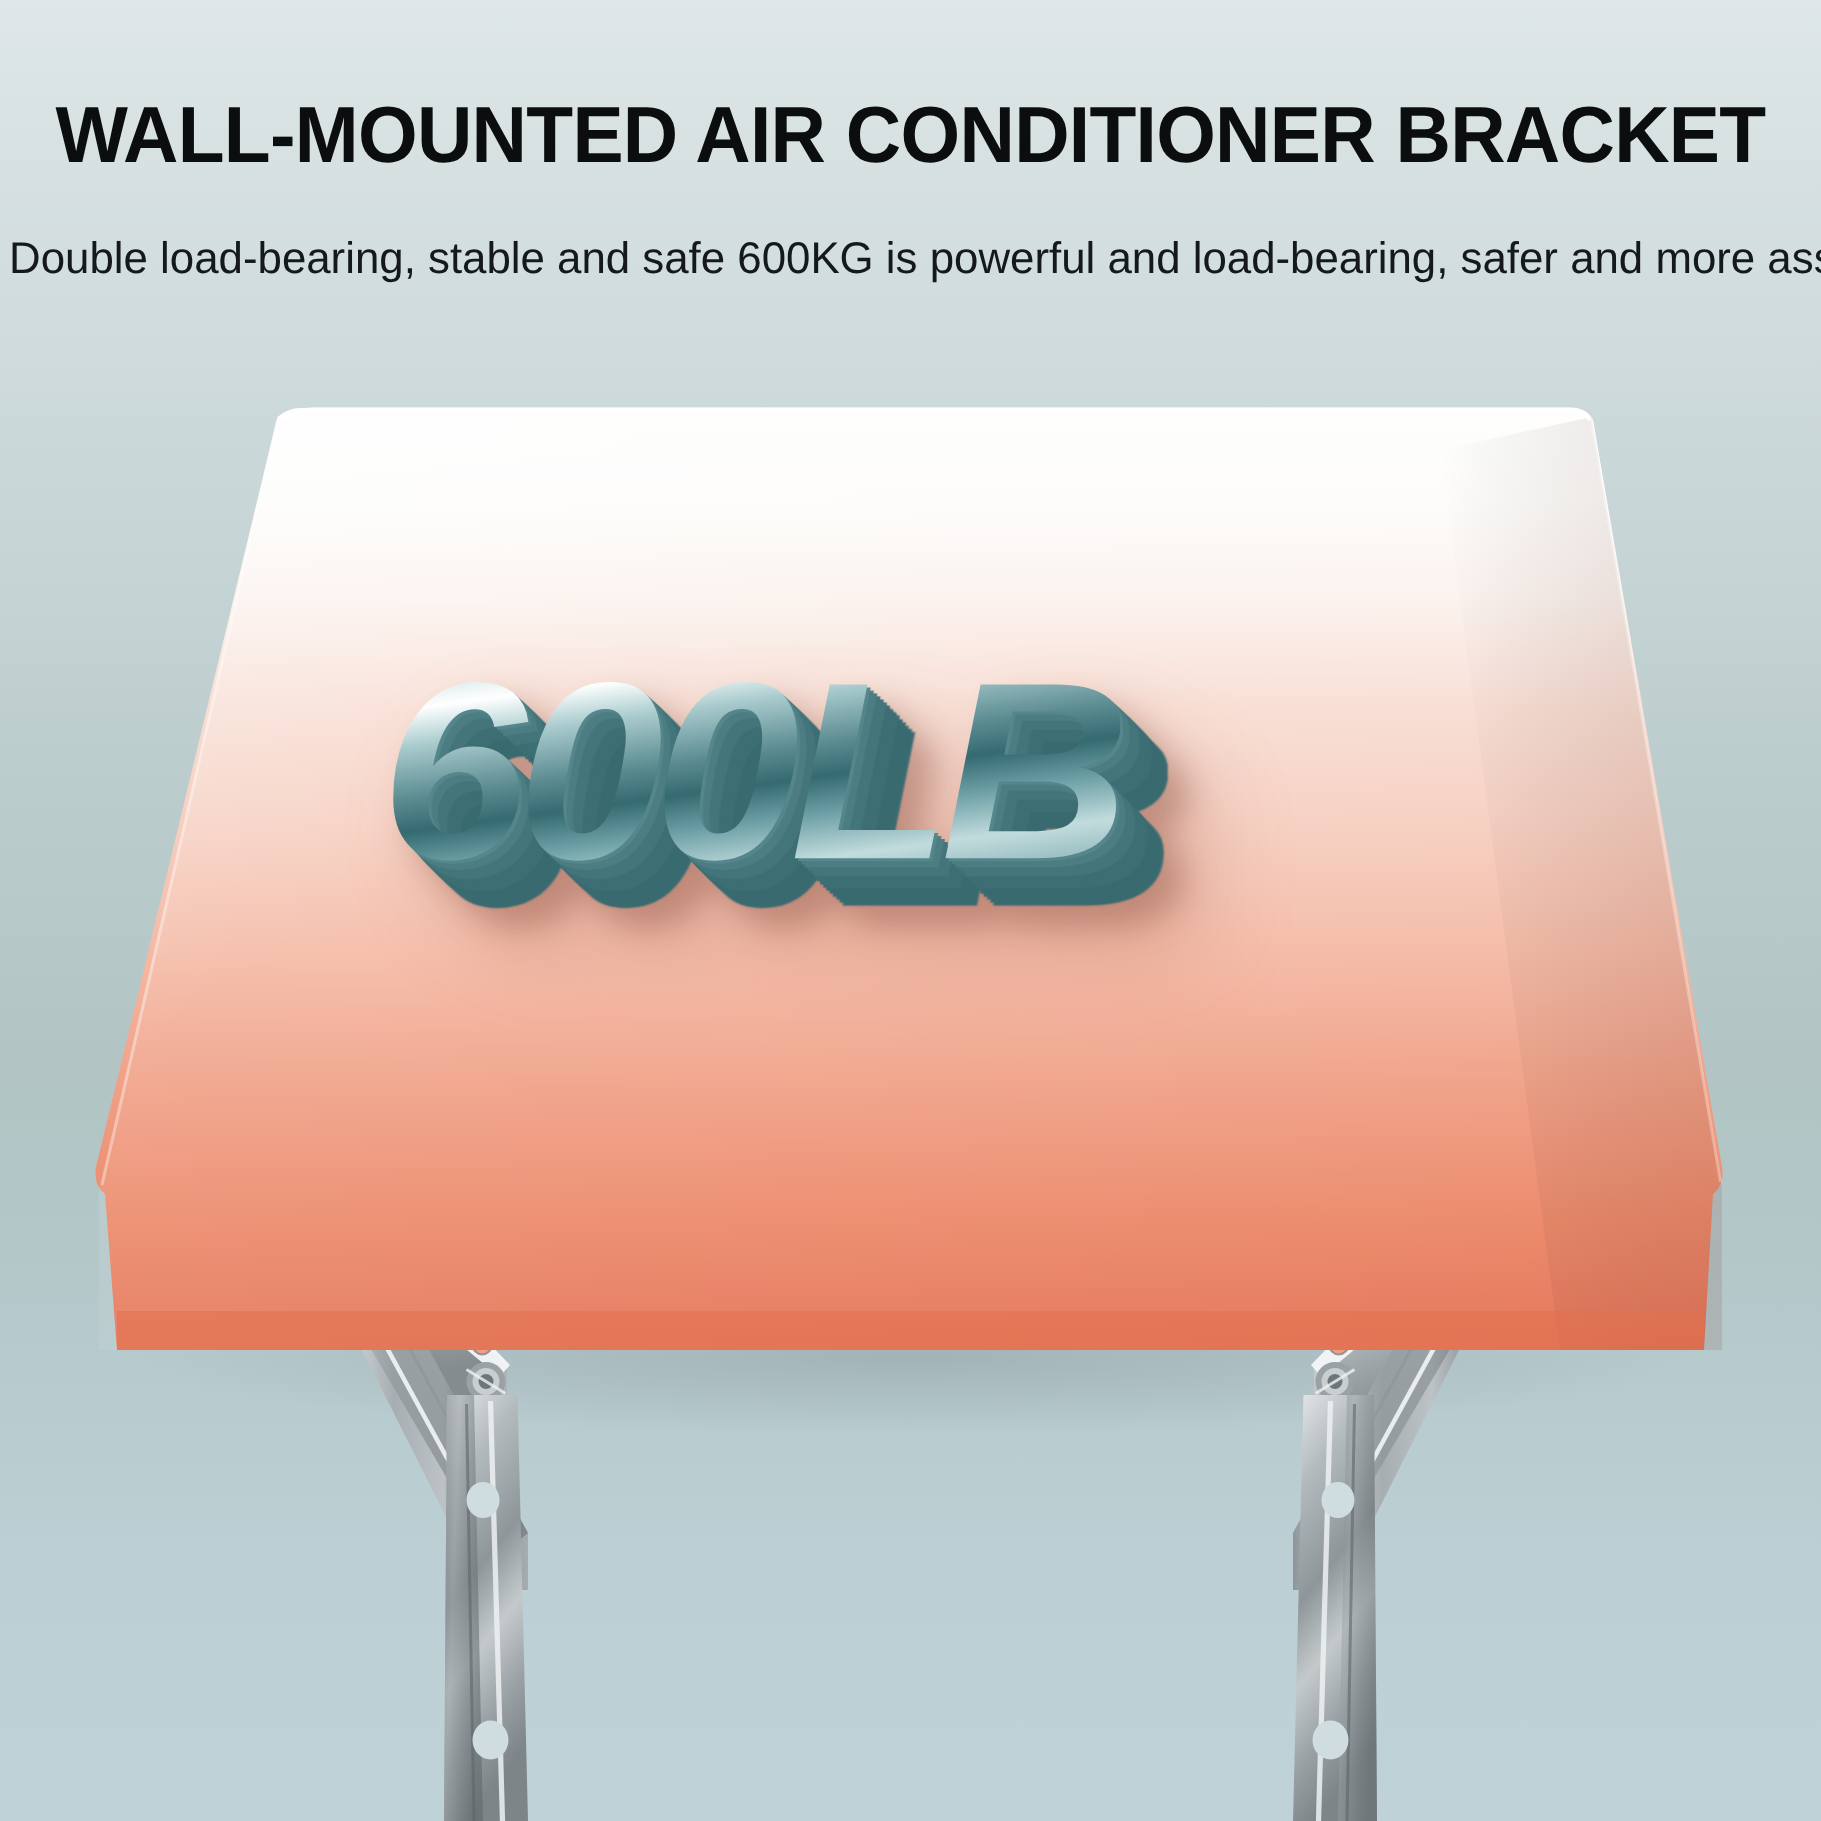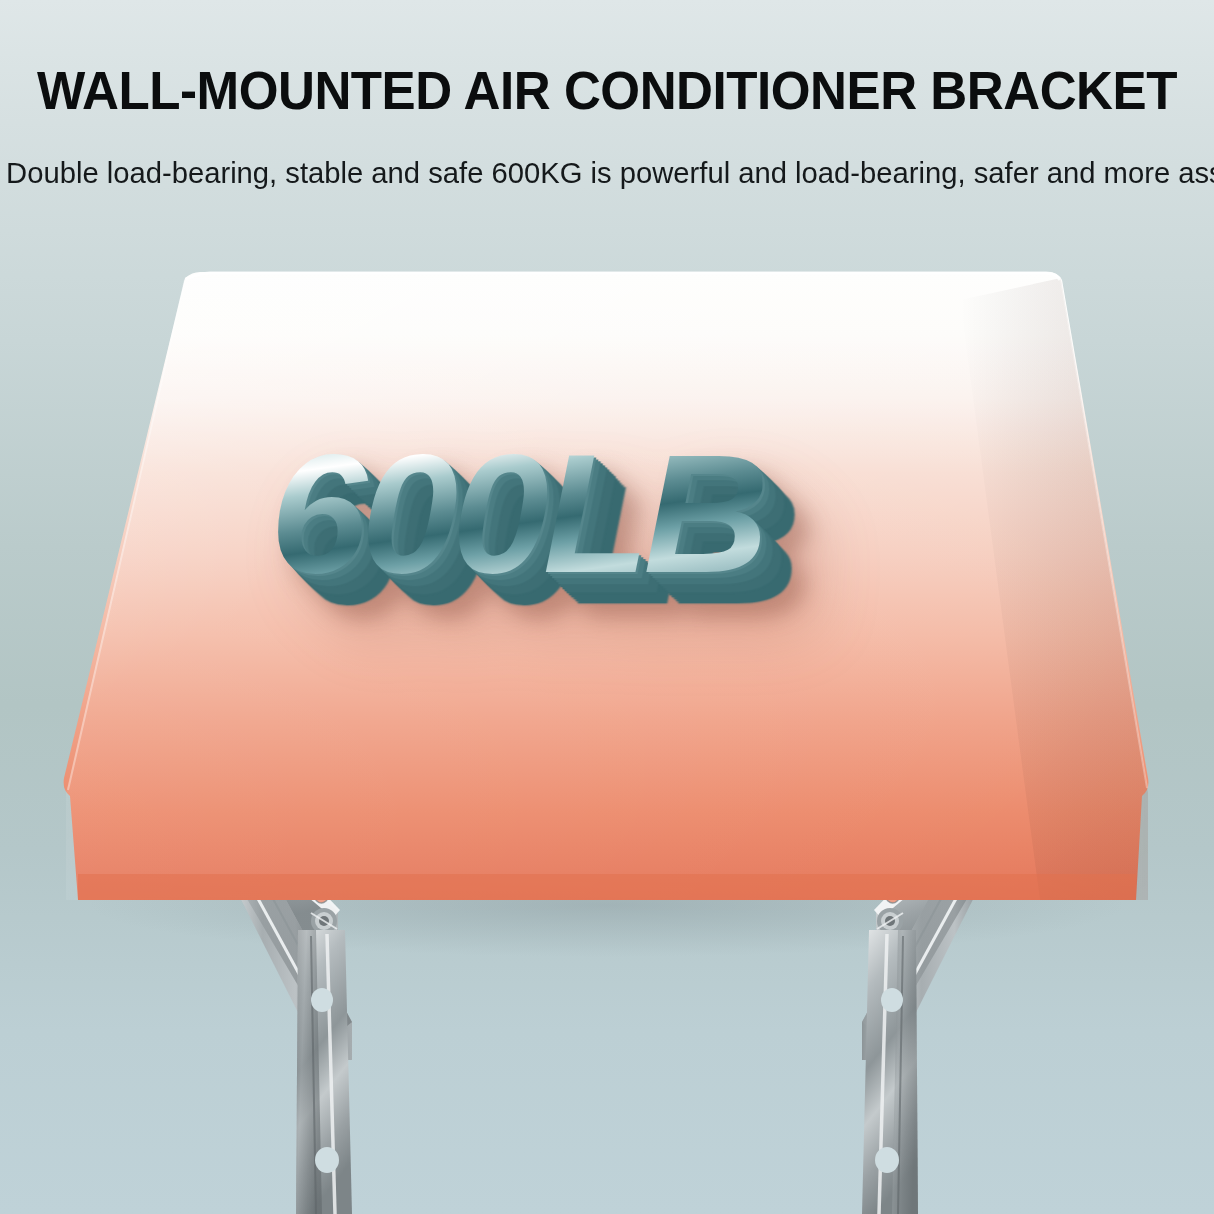--- a/index.html
+++ b/index.html
@@ -73,21 +73,20 @@
   }
 
   
   .lb-text {
     position: absolute;
     left: 0;
     top: 425px;
     width: 1002px;
     text-align: center;
     pointer-events: none;
-    margin-left: 16px;
   }
   .lb-text .glyphs {
     display: inline-block;
     font-size: 165px;
     line-height: 178px;
     font-weight: 700;
     font-style: italic;
     letter-spacing: -6px;
     transform: scaleX(1.06) scaleY(1.02);
     transform-origin: center center;

